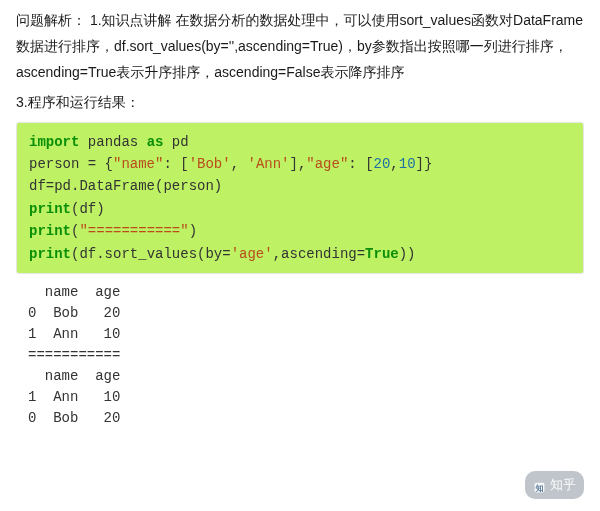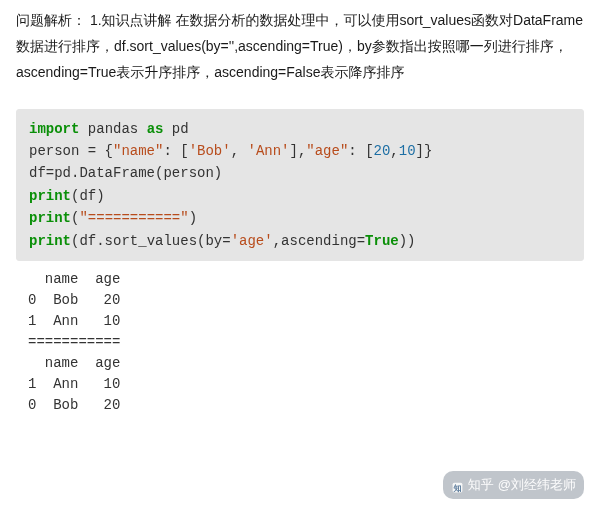--- a/index.html
+++ b/index.html
@@ -10,31 +10,31 @@
     font-family: -apple-system, BlinkMacSystemFont, "Segoe UI", "PingFang SC", "Microsoft YaHei", sans-serif;
     font-size: 14px;
     color: #1a1a1a;
     line-height: 1.85;
   }
   .page {
     padding: 8px 16px 16px 16px;
   }
   .analysis { margin: 0 0 4px 0; }
   .codeblock {
-    background: #e5e5e5;
+    background: #bef264;
     border: 1px solid #e5e5e5;
     border-radius: 3px;
     padding: 8px 12px;
     font-family: Consolas, "Courier New", monospace;
     font-size: 14px;
     line-height: 1.6;
     white-space: pre;
     overflow-x: hidden;
     color: #333;
-    margin-top: 23px;
+    margin-top: 6px;
   }
   .kw { color: #0a8f08; font-weight: bold; }
   .kw2 { color: #0a8f08; font-weight: bold; }
   .str { color: #b84c1c; }
   .num { color: #1c6ea4; }
   .output {
     font-family: Consolas, "Courier New", monospace;
     font-size: 14px;
     line-height: 1.5;
     white-space: pre;
@@ -59,20 +59,21 @@
   }
   .wrapper { position: relative; width: 600px; height: 511px; }
 </style>
 </head>
 <body>
 
 <div class="wrapper">
 <div class="page">
 
   <div class="analysis">问题解析：  1.知识点讲解 在数据分析的数据处理中，可以使用sort_values函数对DataFrame数据进行排序，df.sort_values(by='',ascending=True)，by参数指出按照哪一列进行排序，ascending=True表示升序排序，ascending=False表示降序排序</div>
+  <div class="analysis">3.程序和运行结果：</div>
 
   <div class="codeblock"><span class="kw">import</span><span> pandas </span><span class="kw">as</span><span> pd</span>
 <span>person = {</span><span class="str">"name"</span><span>: [</span><span class="str">'Bob'</span><span>, </span><span class="str">'Ann'</span><span>],</span><span class="str">"age"</span><span>: [</span><span class="num">20</span><span>,</span><span class="num">10</span><span>]}</span>
 <span>df=pd.DataFrame(person)</span>
 <span class="kw2">print</span><span>(df)</span>
 <span class="kw2">print</span><span>(</span><span class="str">"==========="</span><span>)</span>
 <span class="kw2">print</span><span>(df.sort_values(by=</span><span class="str">'age'</span><span>,ascending=</span><span class="kw">True</span><span>))</span></div>
 
   <div class="output">  name  age
 0  Bob   20
@@ -85,15 +86,14 @@
 </div>
 
 <div class="watermark">
   <span class="wm-icon">
     <svg viewBox="0 0 16 16" fill="white">
           <rect x="2" y="2" width="12" height="12" rx="2" fill="rgba(255,255,255,0.85)"></rect>
           <text x="8" y="12" text-anchor="middle" font-size="10" fill="#5b7a9a" font-weight="bold">知</text>
         </svg>
   </span>
   <span>知乎</span>
-  <span>@刘经纬老师</span>
 </div>
 </div>
 
 </body></html>

